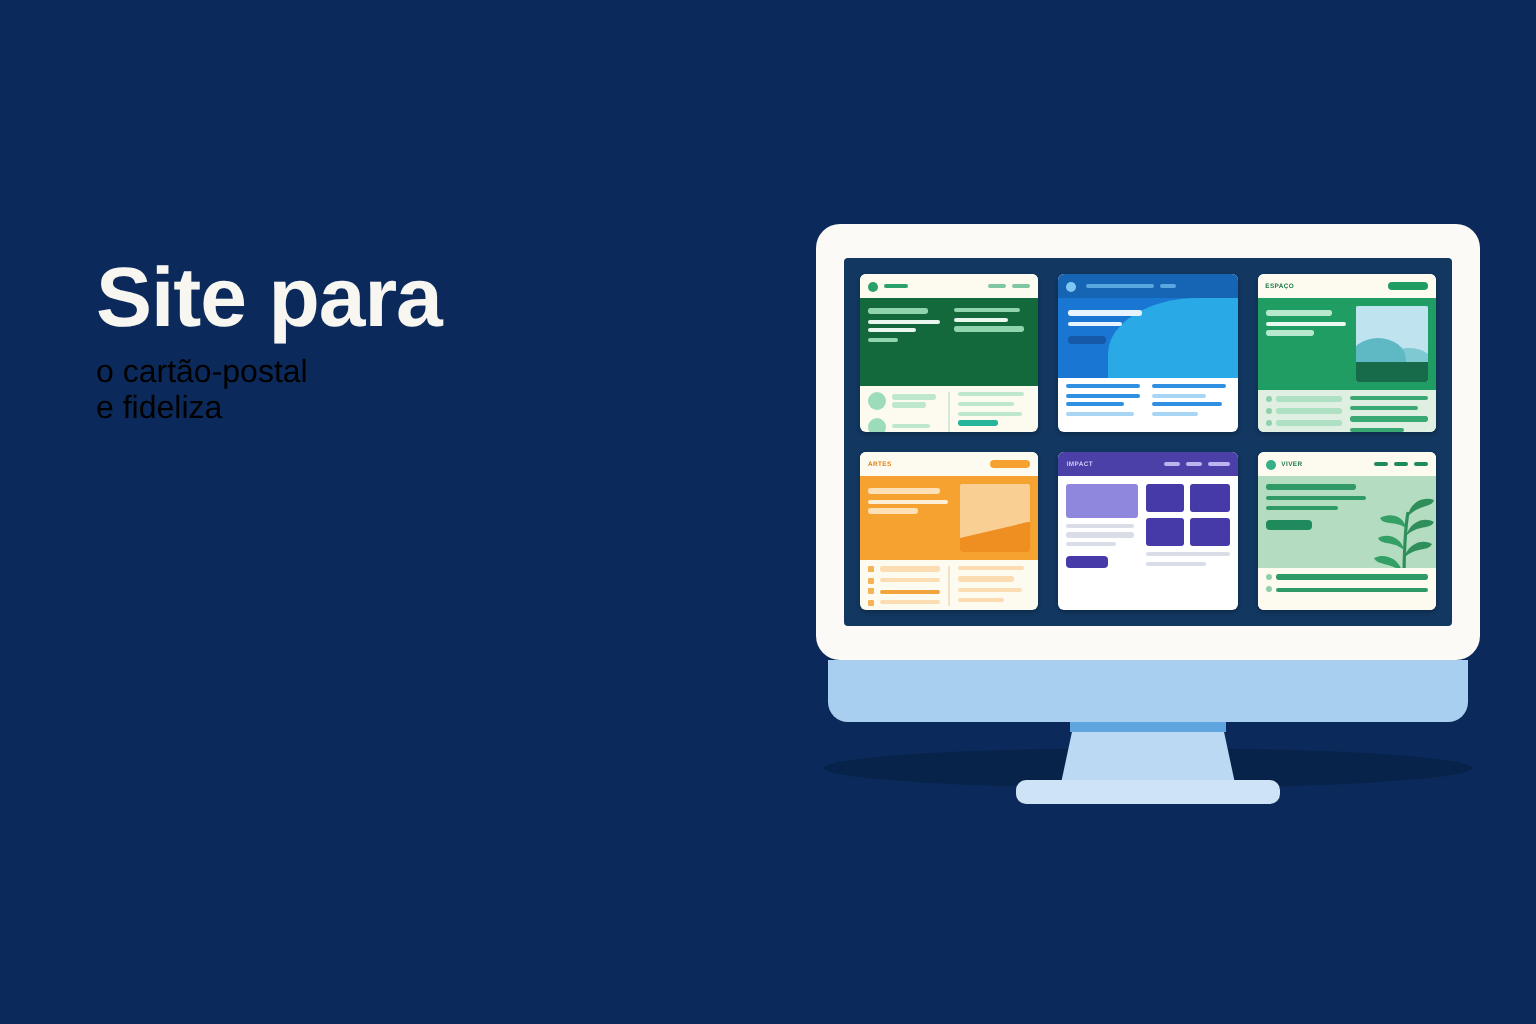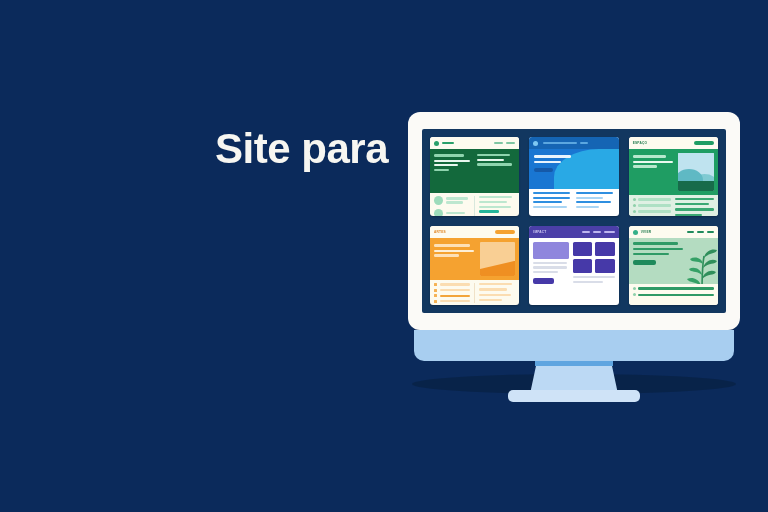--- a/index.html
+++ b/index.html
@@ -16,21 +16,21 @@
     position:absolute;left:48px;top:124px;width:340px;
   }
   .hl{
     color:#f7f6f1;font-weight:bold;font-size:42px;line-height:50px;
     letter-spacing:-0.5px;margin:0;
   }
   .sub{
     color:#f7f6f1;font-weight:400;font-size:34px;line-height:42px;
     letter-spacing:-0.3px;margin:4px 0 0 0;
   }
-  .hl div, .sub div{white-space:nowrap;text-align:right;}
+  .hl div, .sub div{white-space:nowrap;}
 
   
   #monitor{position:absolute;left:404px;top:112px;width:340px;height:290px;}
   .shadow{
     position:absolute;left:8px;top:262px;width:324px;height:20px;
     background:#082247;border-radius:50%;opacity:.85;
   }
   .bezel{
     position:absolute;left:4px;top:0;width:332px;height:218px;
     background:#fbfaf7;border-radius:12px;
@@ -126,20 +126,22 @@
 <body>
 
 <div id="stage">
 
   <div class="copy">
     <h1 class="hl">
       <div>Site para</div>
     </h1>
     <p class="sub">
       </p>
+      <div>o cartão-postal</div>
+      <div>e fideliza</div>
     <p></p>
   </div>
 
   <div id="monitor">
     <div class="shadow"></div>
     <div class="bezel"></div>
     <div class="screen">
 
       <div class="grid">
 

